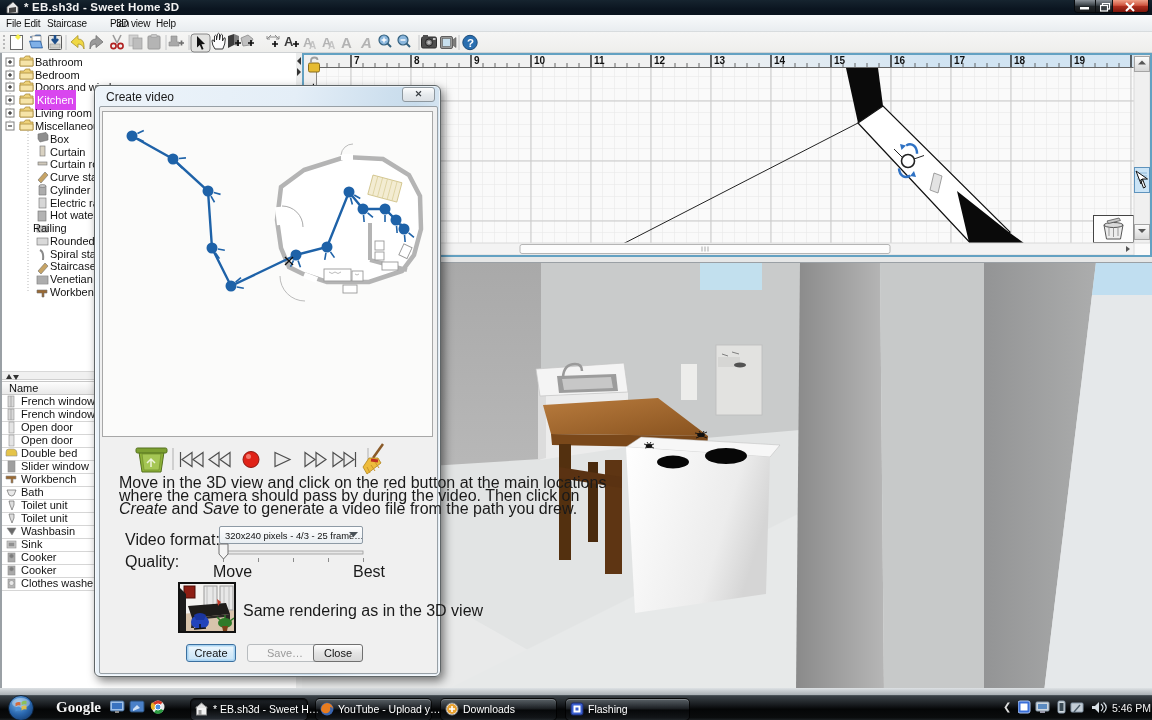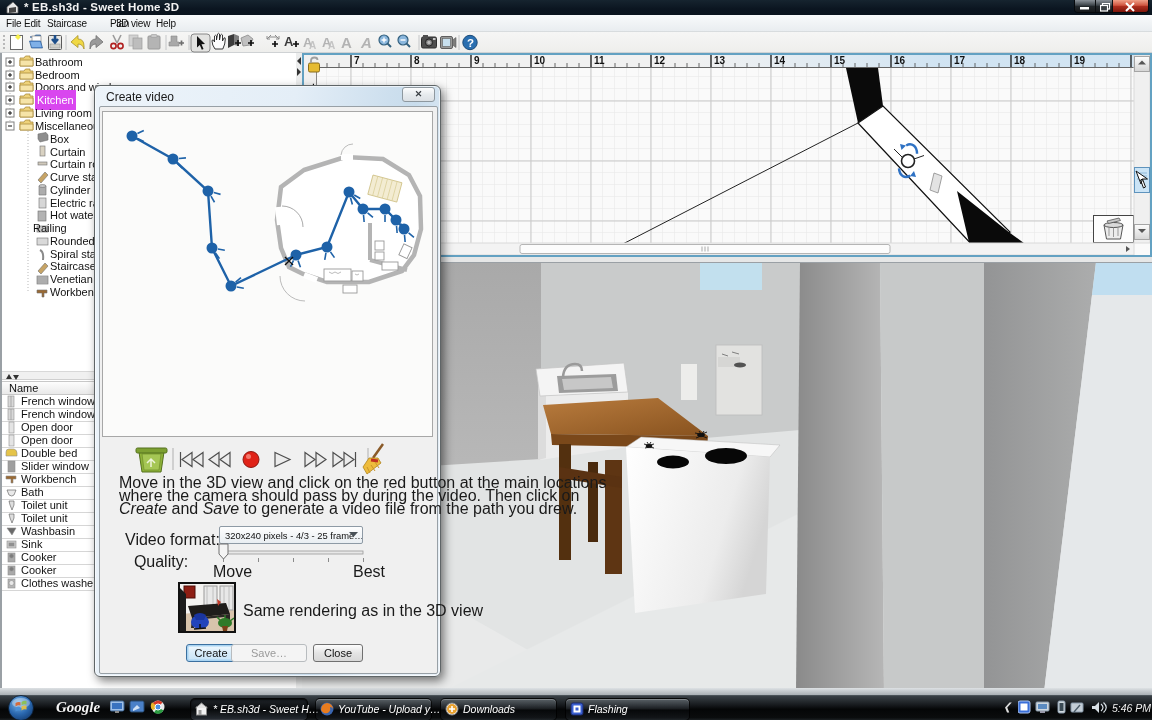--- a/index.html
+++ b/index.html
@@ -26,21 +26,21 @@
 #vdivider { left:296px; top:53px; width:6px; height:635px; background:#eceded; }
 
 #planpane { left:302px; top:53px; width:850px; height:204px; background:#fafafa; border:2px solid #63a1c2; }
 
 #hdivider { left:302px; top:257px; width:850px; height:5px; background:#e6e7e7; }
 
 #view3d { left:302px; top:262px; width:850px; height:430px; background:#e3e5e5; border-top:1px solid #9aa0a5; }
 
 #bottomstrip { left:0; top:688px; width:1152px; height:7px; background:linear-gradient(#dde1e4,#aab0b5); }
 
-#taskbar { left:0; top:695px; width:1152px; height:25px; background:linear-gradient(#3a4147 0%,#14171a 40%,#050607 55%,#0a0c0d 90%,#1c2023); border-top:1px solid #4c545a;font-style:italic; }
+#taskbar { left:0; top:695px; width:1152px; height:25px; background:linear-gradient(#3a4147 0%,#14171a 40%,#050607 55%,#0a0c0d 90%,#1c2023); border-top:1px solid #4c545a; }
 .tbtn { position:absolute; top:2px; height:23px; border-radius:5px; border:1px solid rgba(0,0,0,.85); background:linear-gradient(rgba(160,170,178,.38), rgba(70,78,86,.30) 48%, rgba(8,10,12,.42) 52%, rgba(40,46,52,.35)); box-shadow:inset 0 1px 0 rgba(255,255,255,.25); color:#fff; font-size:10.5px; }
 .tbtn .lbl { position:absolute; left:22px; top:4px; white-space:nowrap; }
 
 #dialog { left:94px; top:85px; width:347px; height:592px; border-radius:6px; background:linear-gradient(100deg,#edf4fa 0%,#e4eef7 45%,#cddfee 66%,#c8dcec 72%,#dfeaf4 82%,#e9f1f8 100%); border:1px solid #5f6567; box-shadow:3px 4px 10px rgba(0,0,0,.5), inset 0 0 0 1px rgba(255,255,255,.6); z-index:40; }
 #dlgtitle { left:11px; top:4px; font-size:12px; color:#1a1a1a; }
 #dlgclose { left:307px; top:1px; width:33px; height:15px; border:1px solid #8e989f; border-radius:3px; background:linear-gradient(#fcfdfe,#e7ebee 50%,#dce1e5); color:#3a3f44; font-size:9px; font-weight:bold; text-align:center; line-height:13px; }
 #dlgbody { left:4px; top:20px; width:339px; height:568px; background:#f0f0f0; border:1px solid #98a0a6; border-radius:2px; }
 #preview { left:7px; top:25px; width:331px; height:326px; background:#fbfbfa; border:1px solid #a7a7a7; }
 .dtext { position:absolute; font-size:16px; color:#1a1a1a; white-space:nowrap; }
 .dbtn { position:absolute; top:558px; height:18px; font-size:11px; text-align:center; line-height:16px; border-radius:3px; }
@@ -812,21 +812,21 @@
     </g>
   </svg>
   <div class="dtext" style="left:24px;top:388px">Move in the 3D view and click on the red button at the main locations</div>
   <div class="dtext" style="left:24px;top:401px">where the camera should pass by during the video. Then click on</div>
   <div class="dtext" style="left:24px;top:414px"><i>Create</i> and <i>Save</i> to generate a video file from the path you drew.</div>
   <div class="dtext" style="left:30px;top:445px;width:89px;text-align:right">Video format:</div>
   <div class="abs" style="left:124px;top:440px;width:144px;height:18px;border:1px solid #8e9aa5;border-radius:2px;background:linear-gradient(#fefefe,#e9eef2);font-size:9.4px;color:#111;padding:3px 14px 0 5px;white-space:nowrap;overflow:hidden">320x240 pixels - 4/3 - 25 frame…</div>
   <svg class="abs" style="left:254px;top:446px" width="9" height="6">
       <path d="M0,0 l4.5,5 l4.5,-5 Z" fill="#4a5258"></path>
     </svg>
-  <div class="dtext" style="left:30px;top:467px;width:72px;text-align:center">Quality:</div>
+  <div class="dtext" style="left:30px;top:467px;width:72px;text-align:left">Quality:</div>
   <svg class="abs" style="left:120px;top:456px" width="160" height="22">
     <rect x="8" y="9" width="140" height="3" fill="#e8e8e8" stroke="#9a9a9a" stroke-width="0.8"></rect>
     <g stroke="#8a8a8a">
         <line x1="8.5" y1="16" x2="8.5" y2="20"></line>
         <line x1="43.5" y1="16" x2="43.5" y2="20"></line>
         <line x1="78.5" y1="16" x2="78.5" y2="20"></line>
         <line x1="113.5" y1="16" x2="113.5" y2="20"></line>
         <line x1="148.5" y1="16" x2="148.5" y2="20"></line>
       </g>
     <path d="M4,2 h9 v10 l-4.5,5 l-4.5,-5 Z" fill="#f4f4f4" stroke="#707070" stroke-width="1"></path>
@@ -851,21 +851,21 @@
     <path d="M20,44 v-4 M14,45 l12,-1" stroke="#111" stroke-width="1.5"></path>
     <g>
           <ellipse cx="45" cy="39" rx="7" ry="5" fill="#2e7a28"></ellipse>
           <path d="M40,36 l-3,-3 M45,35 l0,-4 M50,37 l4,-3" stroke="#2e7a28" stroke-width="1.5"></path>
           <path d="M42,42 h6 l-1,5 h-4 Z" fill="#7a4018"></path>
         </g>
   </svg>
   </div>
   <div class="dtext" style="left:148px;top:516px">Same rendering as in the 3D view</div>
   <div class="dbtn" style="left:91px;width:50px;background:linear-gradient(#f2f9fe,#d9ecf9 50%,#c8e4f8);border:1px solid #3b70a0;box-shadow:inset 0 0 0 1.5px #a9d4f2;color:#111">Create</div>
-  <div class="dbtn" style="left:136px;width:76px;background:#f4f4f4;border:1px solid #b8bcbf;color:#9a9a9a">Save…</div>
+  <div class="dbtn" style="left:152px;width:76px;background:#f4f4f4;border:1px solid #b8bcbf;color:#9a9a9a">Save…</div>
   <div class="dbtn" style="left:218px;width:50px;background:linear-gradient(#fdfdfd,#e4e4e4 50%,#d8d8d8);border:1px solid #707070;color:#111">Close</div>
 </div>
 <div class="abs" id="taskbar">
 
   <svg class="abs" style="left:7px;top:-1px" width="28" height="27">
     <defs>
         <radialGradient id="orb" cx="0.4" cy="0.3" r="0.9">
           <stop offset="0" stop-color="#7db7e8"></stop>
           <stop offset="0.5" stop-color="#2a68b0"></stop>
           <stop offset="1" stop-color="#0a2a58"></stop>

